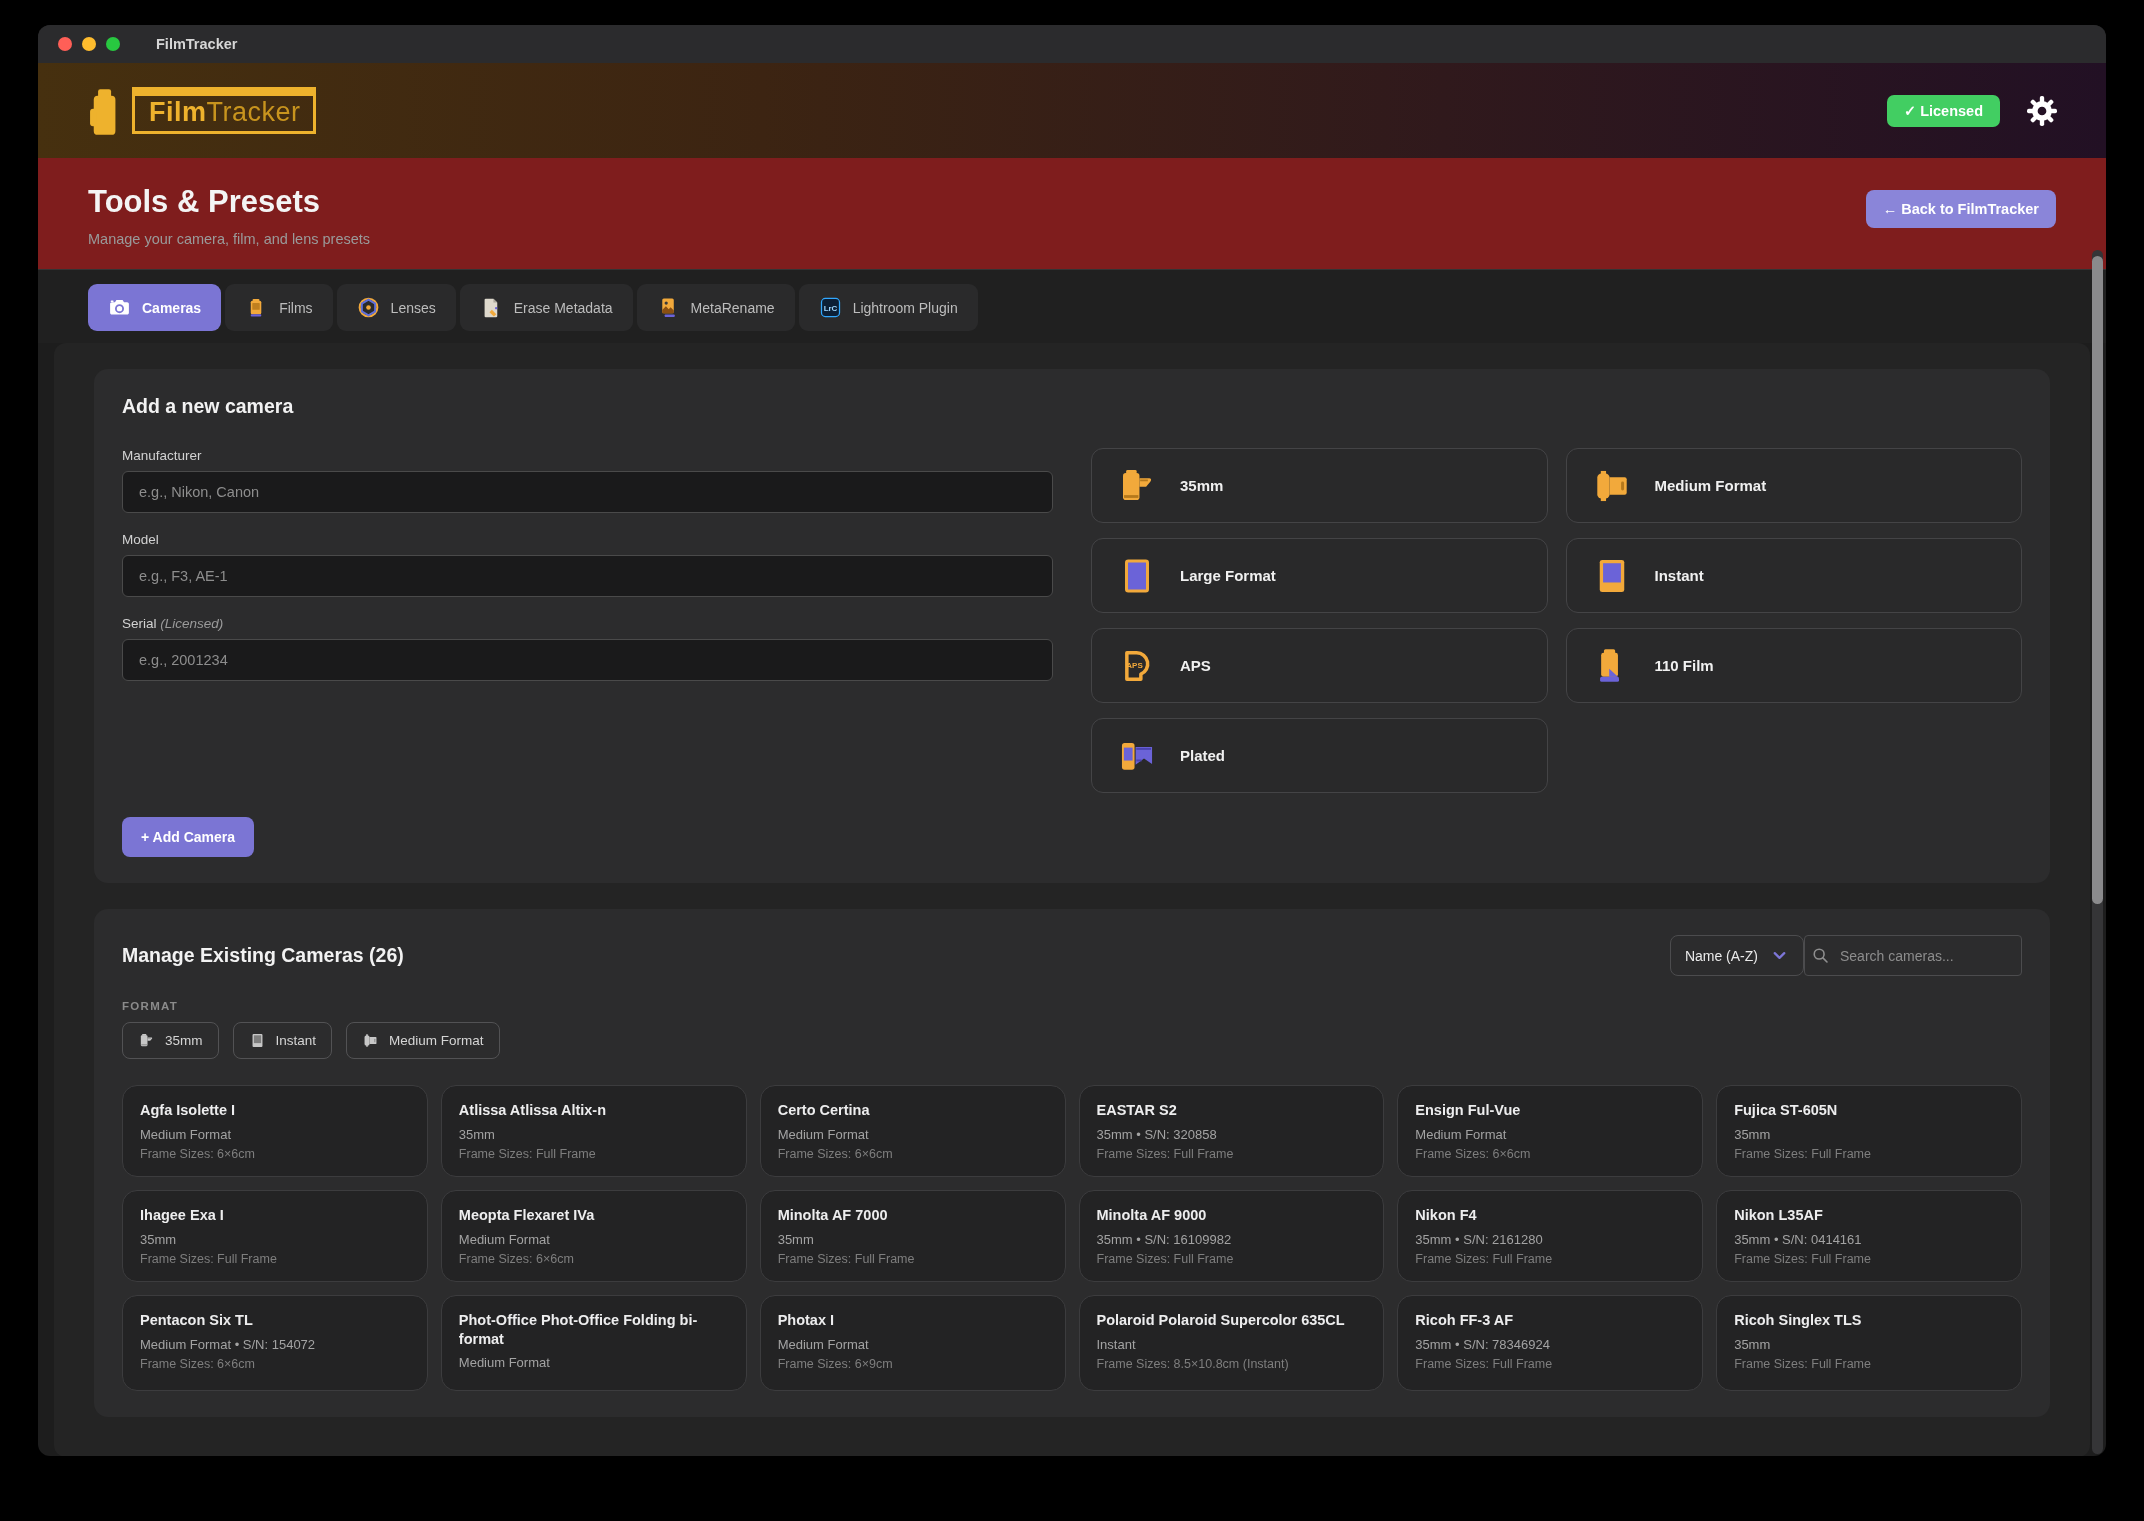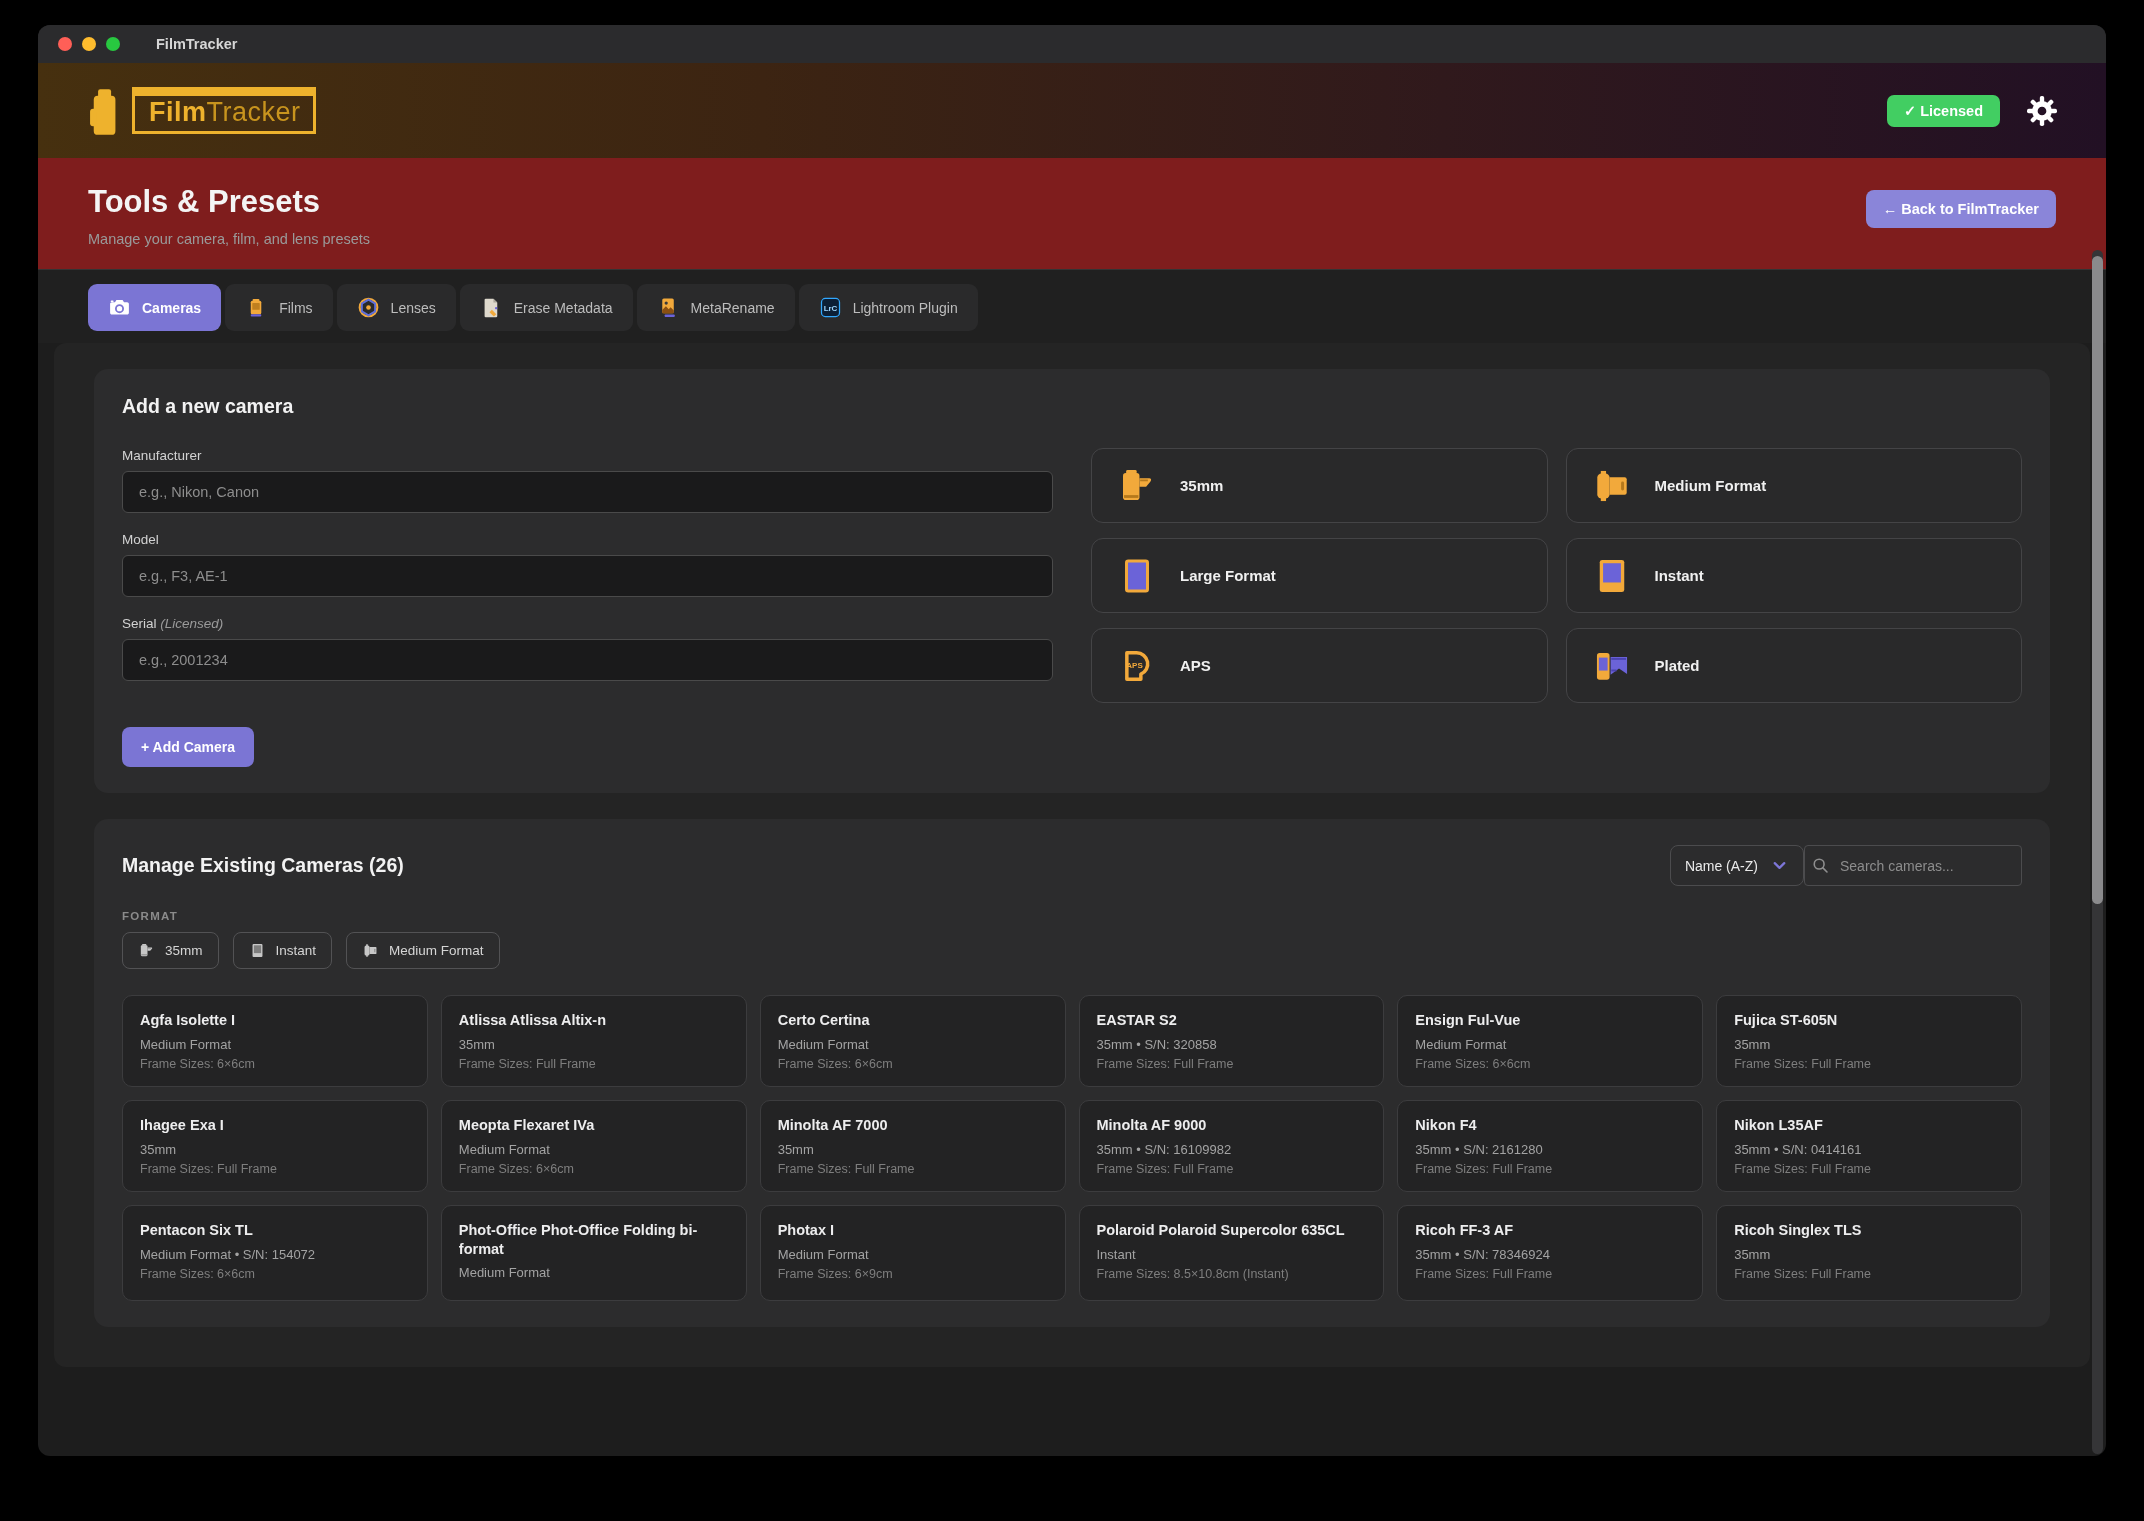--- a/index.html
+++ b/index.html
@@ -94,21 +94,21 @@
   .searchbox input::placeholder { color:#8d8d8d; }
 
   .format-label { margin-top:24px; font-size:11.5px; font-weight:bold; letter-spacing:1.3px; color:#8b8b8b; }
   .chips { display:flex; gap:14px; margin-top:10px; }
   .chip { display:flex; align-items:center; gap:10px; border:1px solid #525254; border-radius:8px;
     padding:9px 15px; font-size:13.5px; color:#d5d5d5; cursor:pointer; background:transparent; }
   .chip .ic { width:17px; height:17px; display:inline-flex; filter:grayscale(1) brightness(1.35); opacity:.8; }
   .chip .ic svg { width:100%; height:100%; }
 
   .cam-grid { display:grid; grid-template-columns:repeat(6,1fr); gap:13px; margin-top:26px; }
-  .cam { background:#232324; border:1px solid #3c3c3e; border-radius:10px; padding:15px 17px; cursor:pointer; }
+  .cam { background:#232324; border:1px solid #3c3c3e; border-radius:15px; padding:15px 17px; cursor:pointer; }
   .cam .name { font-size:14.5px; font-weight:bold; color:#ededee; line-height:1.3; margin-bottom:7px; }
   .cam .meta { font-size:13px; color:#a3a3a3; margin-bottom:5px; min-height:1px; }
   .cam .frames { font-size:12.5px; color:#7e7e7e; }
 
   
   .scrolltrack { position:absolute; right:3px; top:225px; bottom:2px; width:11px; background:#353537; border-radius:6px; }
   .scrollthumb { position:absolute; top:6px; left:0; width:11px; height:648px; background:#8a8a8c; border-radius:6px; }
 </style>
 </head>
 <body>
@@ -303,20 +303,31 @@
   <div class="fmt">
     <span class="ic">
                   <svg viewBox="0 0 24 24">
                     <path d="M6.2 4.4h5.6a6.4 6.4 0 0 1 2.4 12.3v2.9H6.2z" fill="none" stroke="#f2a93b" stroke-width="2" stroke-linejoin="round"></path>
                     <text x="10.6" y="13" font-size="4.6" font-family="Liberation Sans, sans-serif" font-weight="bold" fill="#f2a93b" text-anchor="middle">APS</text>
                   </svg>
                 </span>
     <span class="lbl">APS</span>
   </div>
 
+  <div class="fmt">
+    <span class="ic">
+                  <svg viewBox="0 0 24 24">
+                    <rect x="7.4" y="2.4" width="6.4" height="2.6" rx=".9" fill="#f2a93b"></rect>
+                    <rect x="5.8" y="4.4" width="9.6" height="13.8" rx="1.4" fill="#f2a93b"></rect>
+                    <path d="M10.4 13.6l5 4.6h-5z" fill="#6b63d8"></path>
+                    <rect x="5.2" y="18.2" width="10.8" height="2.8" rx=".9" fill="#6b63d8"></rect>
+                  </svg>
+                </span>
+    <span class="lbl">110 Film</span>
+  </div>
 
   <div class="fmt">
     <span class="ic">
                   <svg viewBox="0 0 24 24">
                     <rect x="3.4" y="4.6" width="7.2" height="15.2" rx="1.5" fill="#f2a93b"></rect>
                     <rect x="4.5" y="7.2" width="5" height="7.4" fill="#6b63d8"></rect>
                     <path d="M11.2 6.8h9.4v9.8l-4.6-3.2-4.8 3.6z" fill="#6b63d8"></path>
                     <rect x="11.6" y="7.4" width="8.4" height="1.1" fill="#4a43b0"></rect>
                     <rect x="11.6" y="14" width="3" height="1.1" fill="#4a43b0"></rect>
                   </svg>

